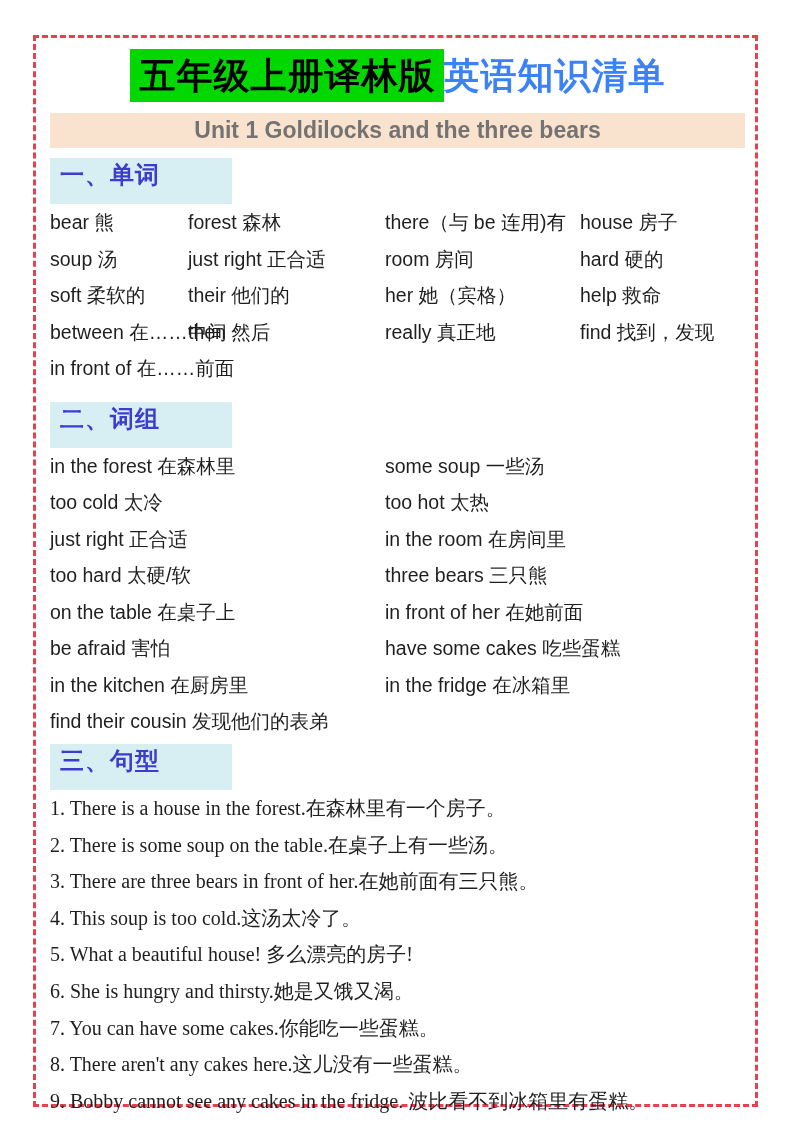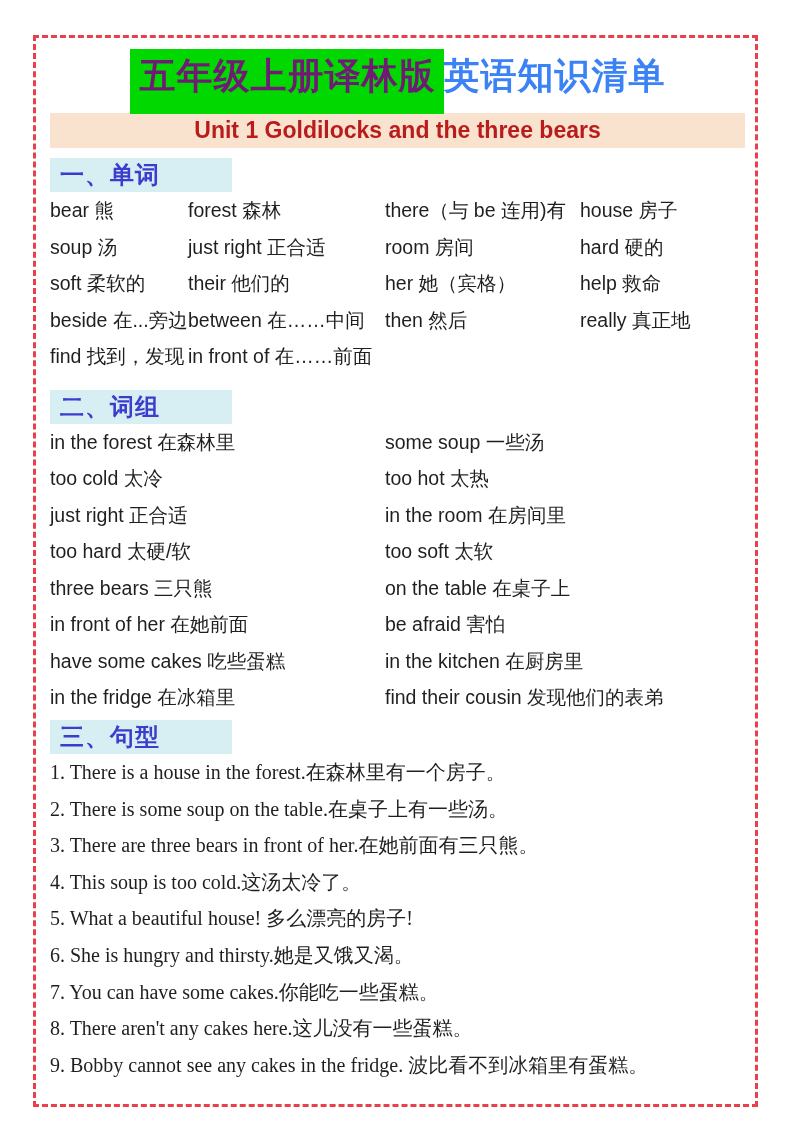--- a/index.html
+++ b/index.html
@@ -29,44 +29,44 @@
     text-align:center;
     font-size:36px;
     font-weight:bold;
     line-height:56px;
     height:56px;
     letter-spacing:1px;
     white-space:nowrap;
   }
   .title .hl{
     background:#00d800;
-    color:#701a75;
-    padding:6px 8px 18px 10px;
+    color:#000000;
+    padding:6px 8px 6px 10px;
   }
   .title .red{
     color:#3b82f6;
   }
   
   .unit-bar{
     margin-top:9px;
     background:#f9e3ce;
     height:35px;
     line-height:35px;
     text-align:center;
     font-size:23px;
     font-weight:bold;
-    color:#b91c1c;
+    color:#737373;
   }
   
   .sec-heading{
     margin-top:10px;
     display:inline-block;
     box-sizing:border-box;
     width:182px;
-    height:34px;
+    height:46px;
     line-height:34px;
     padding-left:10px;
     background:#d7eef3;
     color:#3c3ccd;
     font-size:24px;
     font-weight:bold;
     letter-spacing:1px;
   }
   .sec-heading.h2{margin-top:15px;}
   .sec-heading.h3{margin-top:4px;}
@@ -113,40 +113,38 @@
       <div class="cell">there（与 be 连用)有</div>
       <div class="cell">house 房子</div>
       <div class="cell">soup 汤</div>
       <div class="cell">just right 正合适</div>
       <div class="cell">room 房间</div>
       <div class="cell">hard 硬的</div>
       <div class="cell">soft 柔软的</div>
       <div class="cell">their 他们的</div>
       <div class="cell">her 她（宾格）</div>
       <div class="cell">help 救命</div>
-      <div class="cell">beside 在...旁边</div>
       <div class="cell">between 在……中间</div>
       <div class="cell">then 然后</div>
       <div class="cell">really 真正地</div>
       <div class="cell">find 找到，发现</div>
       <div class="cell">in front of 在……前面</div>
       <div class="cell"></div>
     </div>
 
     <span class="sec-heading sec-block h2">二、词组</span>
 
     <div class="phrases">
       <div class="cell">in the forest 在森林里</div>
       <div class="cell">some soup 一些汤</div>
       <div class="cell">too cold 太冷</div>
       <div class="cell">too hot 太热</div>
       <div class="cell">just right 正合适</div>
       <div class="cell">in the room 在房间里</div>
       <div class="cell">too hard 太硬/软</div>
-      <div class="cell">too soft 太软</div>
       <div class="cell">three bears 三只熊</div>
       <div class="cell">on the table 在桌子上</div>
       <div class="cell">in front of her 在她前面</div>
       <div class="cell">be afraid 害怕</div>
       <div class="cell">have some cakes 吃些蛋糕</div>
       <div class="cell">in the kitchen 在厨房里</div>
       <div class="cell">in the fridge 在冰箱里</div>
       <div class="cell">find their cousin 发现他们的表弟</div>
     </div>
 

